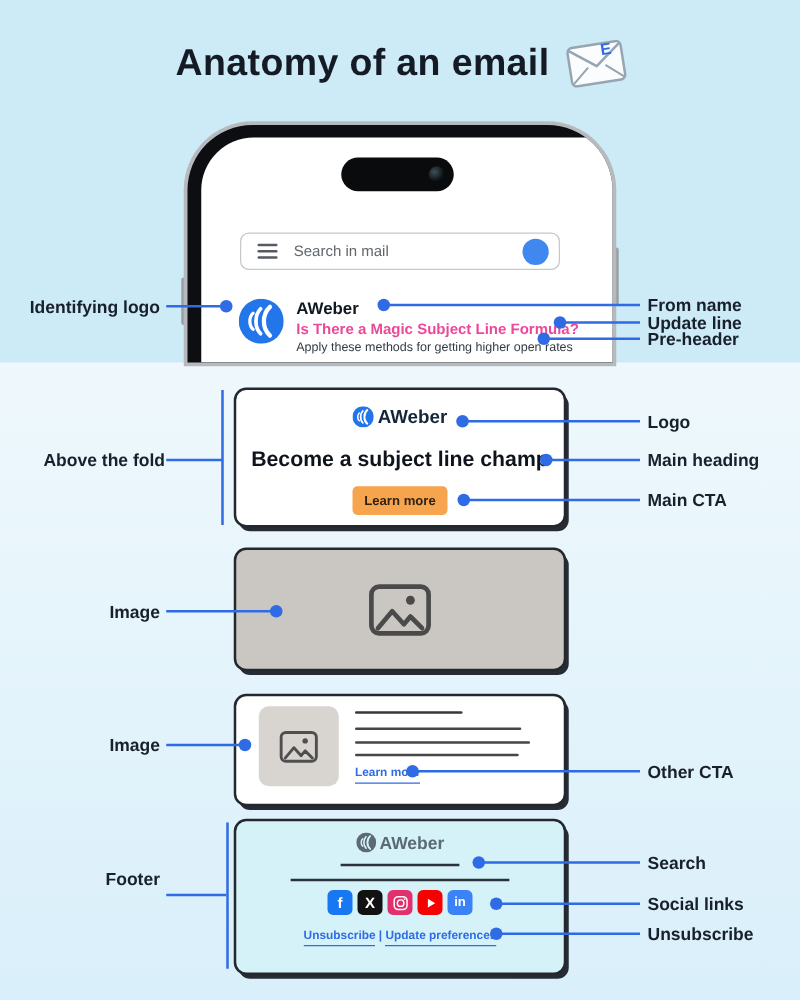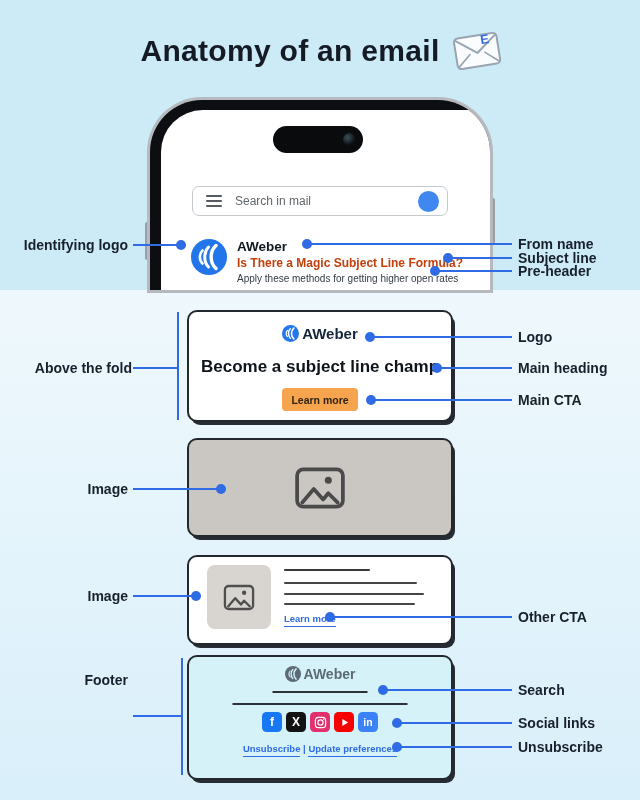--- a/index.html
+++ b/index.html
@@ -31,21 +31,21 @@
     background:#fff; border:1.5px solid #c4c9ce; border-radius:7px;
     display:flex; align-items:center; padding:0 8px 0 13px; }
   .hamburger { display:inline-flex; flex-direction:column; gap:3px; width:16px; }
   .hamburger i { display:block; height:2px; background:#555b60; border-radius:1px; }
   .search-ph { font-size:12px; color:#61666b; margin-left:13px; flex:1; }
   .avatar { width:21px; height:21px; border-radius:50%; background:#4087f0; }
 
   .mail-row { position:absolute; left:30px; top:129px; display:flex; }
   .mail-texts { margin-left:10px; }
   .from { font-size:13.5px; font-weight:800; color:#10181f; }
-  .subj { font-size:12px; font-weight:700; color:#c2410c; margin-top:2px; white-space:nowrap; }
+  .subj { font-size:12px; font-weight:700; color:#ec4899; margin-top:2px; white-space:nowrap; }
   .preh { font-size:10px; color:#333b45; margin-top:3px; white-space:nowrap; }
 
   
   .hline { position:absolute; height:2px; background:#2e6be4; }
   .vline { position:absolute; width:2px; background:#2e6be4; }
   .dot { position:absolute; width:10px; height:10px; border-radius:50%; background:#2e6be4; }
   .lbl { position:absolute; font-size:14px; font-weight:700; color:#17202b; white-space:nowrap; }
   .lbl-l { text-align:center;padding-left:36px; }
 
   
@@ -206,31 +206,31 @@
 <div class="vline" style="left:177px; top:312px; height:108px;"></div>
 
 <div class="lbl lbl-l" style="right:512px; top:481px;">Image</div>
 <div class="hline" style="left:133px; top:488px; width:88px;"></div>
 <div class="dot" style="left:216px; top:484px;"></div>
 
 <div class="lbl lbl-l" style="right:512px; top:588px;">Image</div>
 <div class="hline" style="left:133px; top:595px; width:60px;"></div>
 <div class="dot" style="left:191px; top:591px;"></div>
 
-<div class="lbl lbl-l" style="right:512px; top:672px;">Footer</div>
+<div class="lbl lbl-l" style="right:512px; top:695px;">Footer</div>
 <div class="hline" style="left:133px; top:715px; width:48px;"></div>
 <div class="vline" style="left:181px; top:658px; height:117px;"></div>
 
 <div class="dot" style="left:302px; top:239px;"></div>
 <div class="hline" style="left:311px; top:243px; width:201px;"></div>
 <div class="lbl" style="left:518px; top:236px;">From name</div>
 
 <div class="dot" style="left:443px; top:253px;"></div>
 <div class="hline" style="left:452px; top:257px; width:60px;"></div>
-<div class="lbl" style="left:518px; top:250px;">Subject line</div>
+<div class="lbl" style="left:518px; top:250px;">Update line</div>
 
 <div class="dot" style="left:430px; top:266px;"></div>
 <div class="hline" style="left:439px; top:270px; width:73px;"></div>
 <div class="lbl" style="left:518px; top:263px;">Pre-header</div>
 
 <div class="dot" style="left:365px; top:332px;"></div>
 <div class="hline" style="left:374px; top:336px; width:138px;"></div>
 <div class="lbl" style="left:518px; top:329px;">Logo</div>
 
 <div class="dot" style="left:432px; top:363px;"></div>

